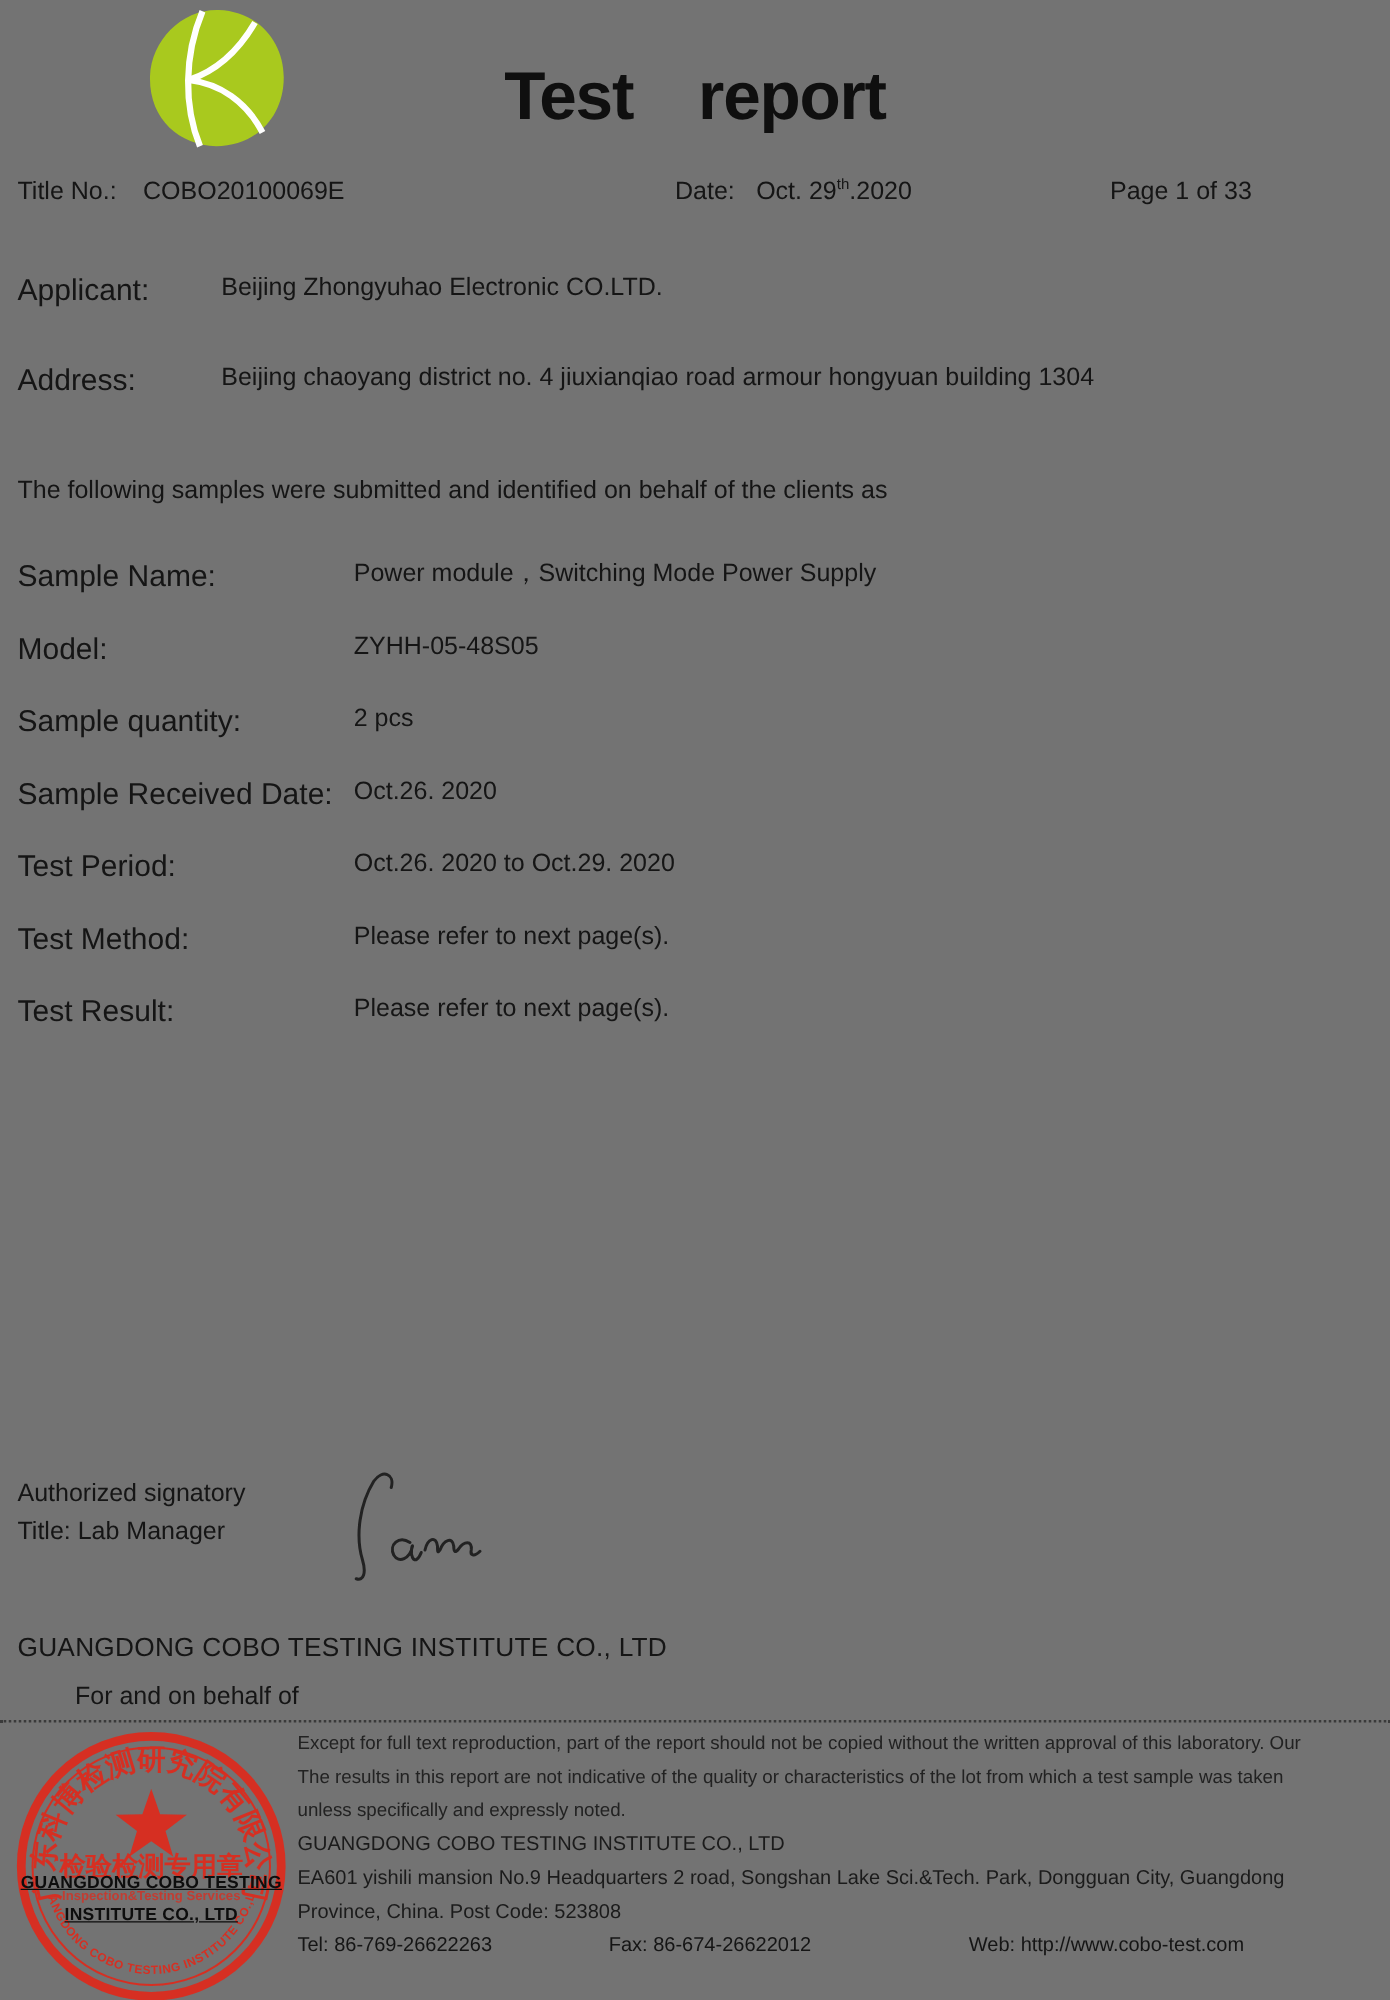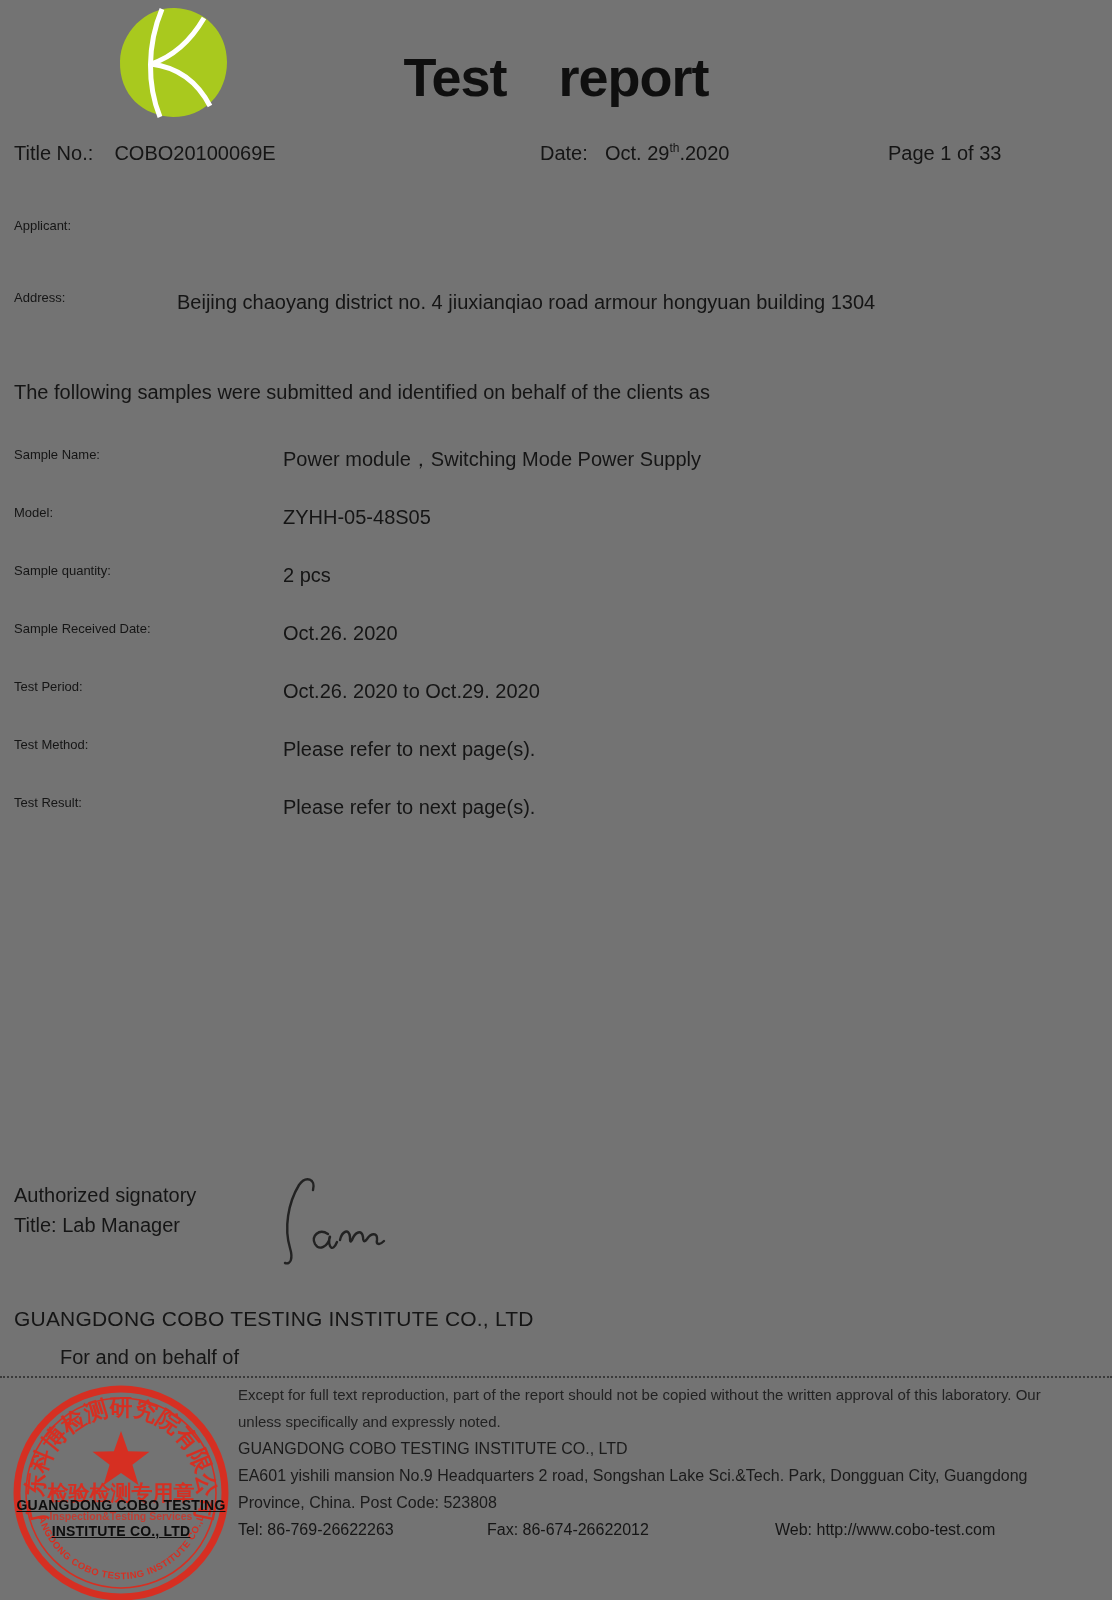--- a/index.html
+++ b/index.html
@@ -8,21 +8,21 @@
     position:relative; width:1112px; height:1600px; margin:0 auto;
     background:#737373; overflow:hidden;
     font-family:"Liberation Sans", sans-serif; color:#151515;
   }
   .abs { position:absolute; line-height:1.25; }
   .doc-title {
     left:0; right:0; top:44px; text-align:center;
     font-size:54px; font-weight:bold; word-spacing:38px; letter-spacing:-1px; color:#0f0f0f;
   }
   .meta { font-size:20px; }
-  .lbl  { font-size:13px; }
+  .lbl  { font-size:24px; }
   .val  { font-size:20px; }
   sup.th { font-size:12px; vertical-align:super; line-height:0; }
   .sig-company { font-size:21px; letter-spacing:0.2px; }
   .sep {
     left:0; right:0; top:1376px; border-top:2px dotted #3a3a3a; height:0;
   }
   .footer-block { left:238px; top:1381px; width:862px; }
   .f-line  { font-size:15px; line-height:27px; white-space:nowrap; color:#222; }
   .f-line2 { font-size:16px; line-height:27px; white-space:nowrap; color:#1b1b1b; }
   .telrow { position:relative; height:27px; }
@@ -53,20 +53,21 @@
     <span>COBO20100069E</span>
   </div>
   <div class="abs meta" style="left:540px; top:141px;">
     <span>Date:</span>
     <span style="display:inline-block; width:6px;"></span>
     <span>Oct. 29</span><sup class="th">th</sup><span>.2020</span>
   </div>
   <div class="abs meta" style="left:888px; top:141px;">Page 1 of 33</div>
 
   <div class="abs lbl" style="left:14px;  top:218px;">Applicant:</div>
+  <div class="abs val" style="left:177px; top:218px;">Beijing Zhongyuhao Electronic CO.LTD.</div>
   <div class="abs lbl" style="left:14px;  top:290px;">Address:</div>
   <div class="abs val" style="left:177px; top:290px;">Beijing chaoyang district no. 4 jiuxianqiao road armour hongyuan building 1304</div>
 
   <div class="abs val" style="left:14px; top:380px;">The following samples were submitted and identified on behalf of the clients as</div>
 
   <div class="abs lbl" style="left:14px;  top:447px;">Sample Name:</div>
   <div class="abs val" style="left:283px; top:447px;">Power module，Switching Mode Power Supply</div>
 
   <div class="abs lbl" style="left:14px;  top:505px;">Model:</div>
   <div class="abs val" style="left:283px; top:505px;">ZYHH-05-48S05</div>
@@ -97,20 +98,21 @@
     </g>
   </svg>
 
   <div class="abs val" style="left:14px; top:1345px;margin-left:46px;">For and on behalf of</div>
   <div class="abs sig-company" style="left:14px; top:1306px;">GUANGDONG COBO TESTING INSTITUTE CO., LTD</div>
 
   <div class="abs sep"></div>
 
   <div class="abs footer-block">
     <div class="f-line">Except for full text reproduction, part of the report should not be copied without the written approval of this laboratory. Our</div>
+    <div class="f-line">The results in this report are not indicative of the quality or characteristics of the lot from which a test sample was taken</div>
     <div class="f-line">unless specifically and expressly noted.</div>
     <div class="f-line2">GUANGDONG COBO TESTING INSTITUTE CO., LTD</div>
     <div class="f-line2">EA601 yishili mansion No.9 Headquarters 2 road, Songshan Lake Sci.&amp;Tech. Park, Dongguan City, Guangdong</div>
     <div class="f-line2">Province, China. Post Code: 523808</div>
     <div class="telrow">
       <span class="tel">Tel: 86-769-26622263</span>
       <span class="fax">Fax: 86-674-26622012</span>
       <span class="web">Web: http://www.cobo-test.com</span>
     </div>
   </div>

